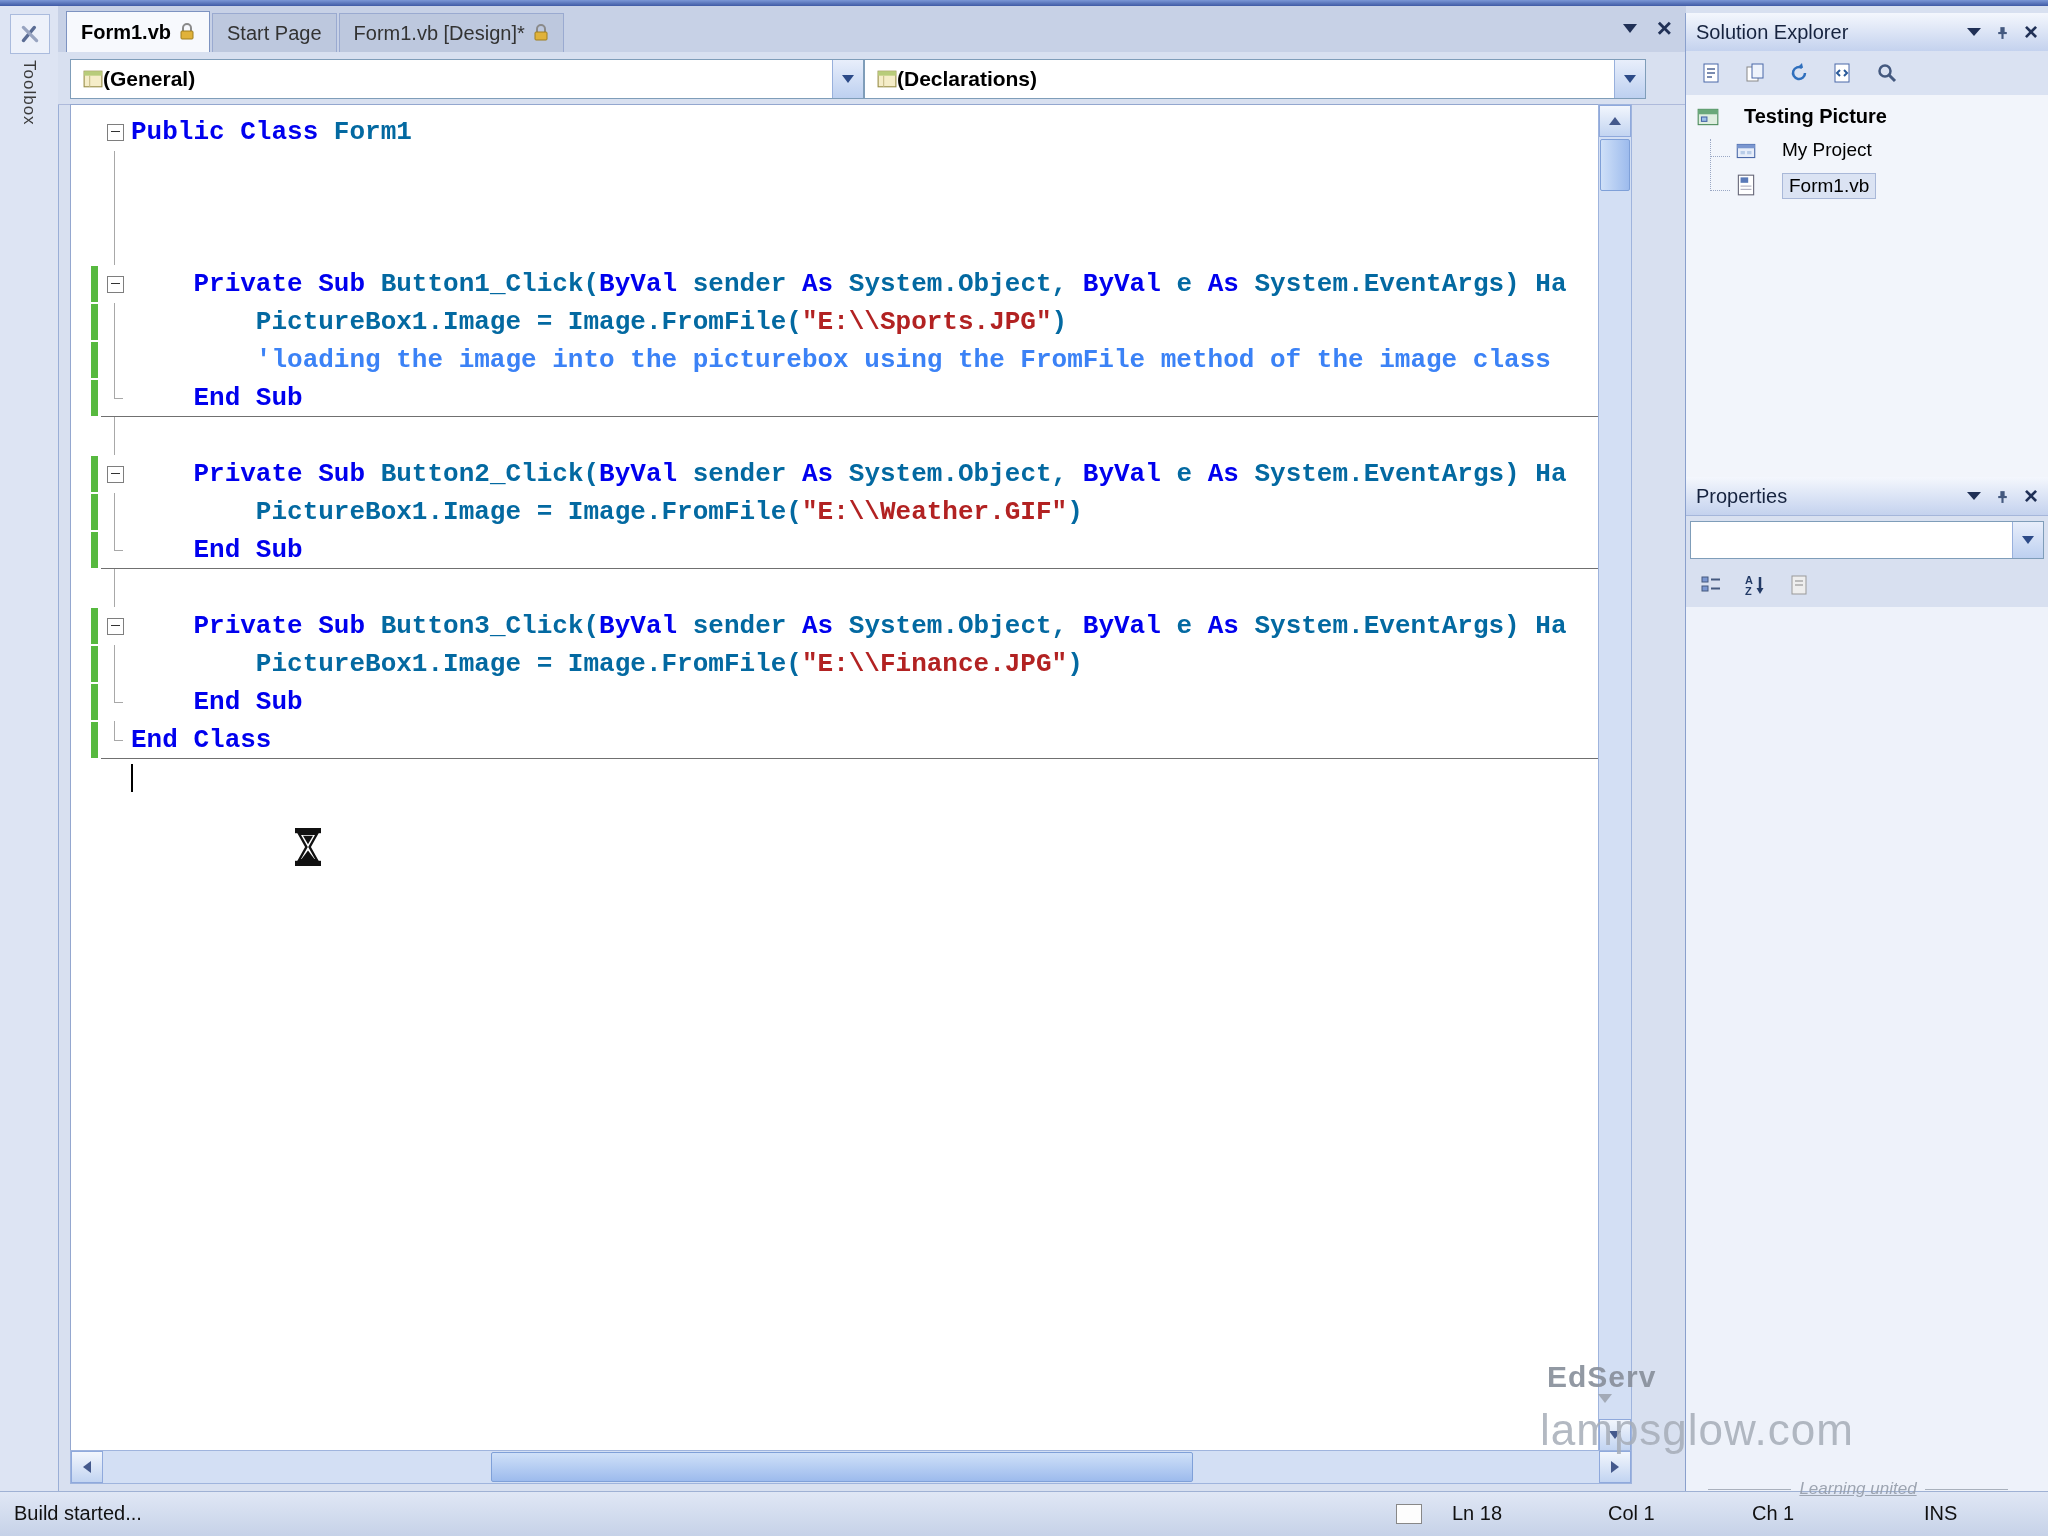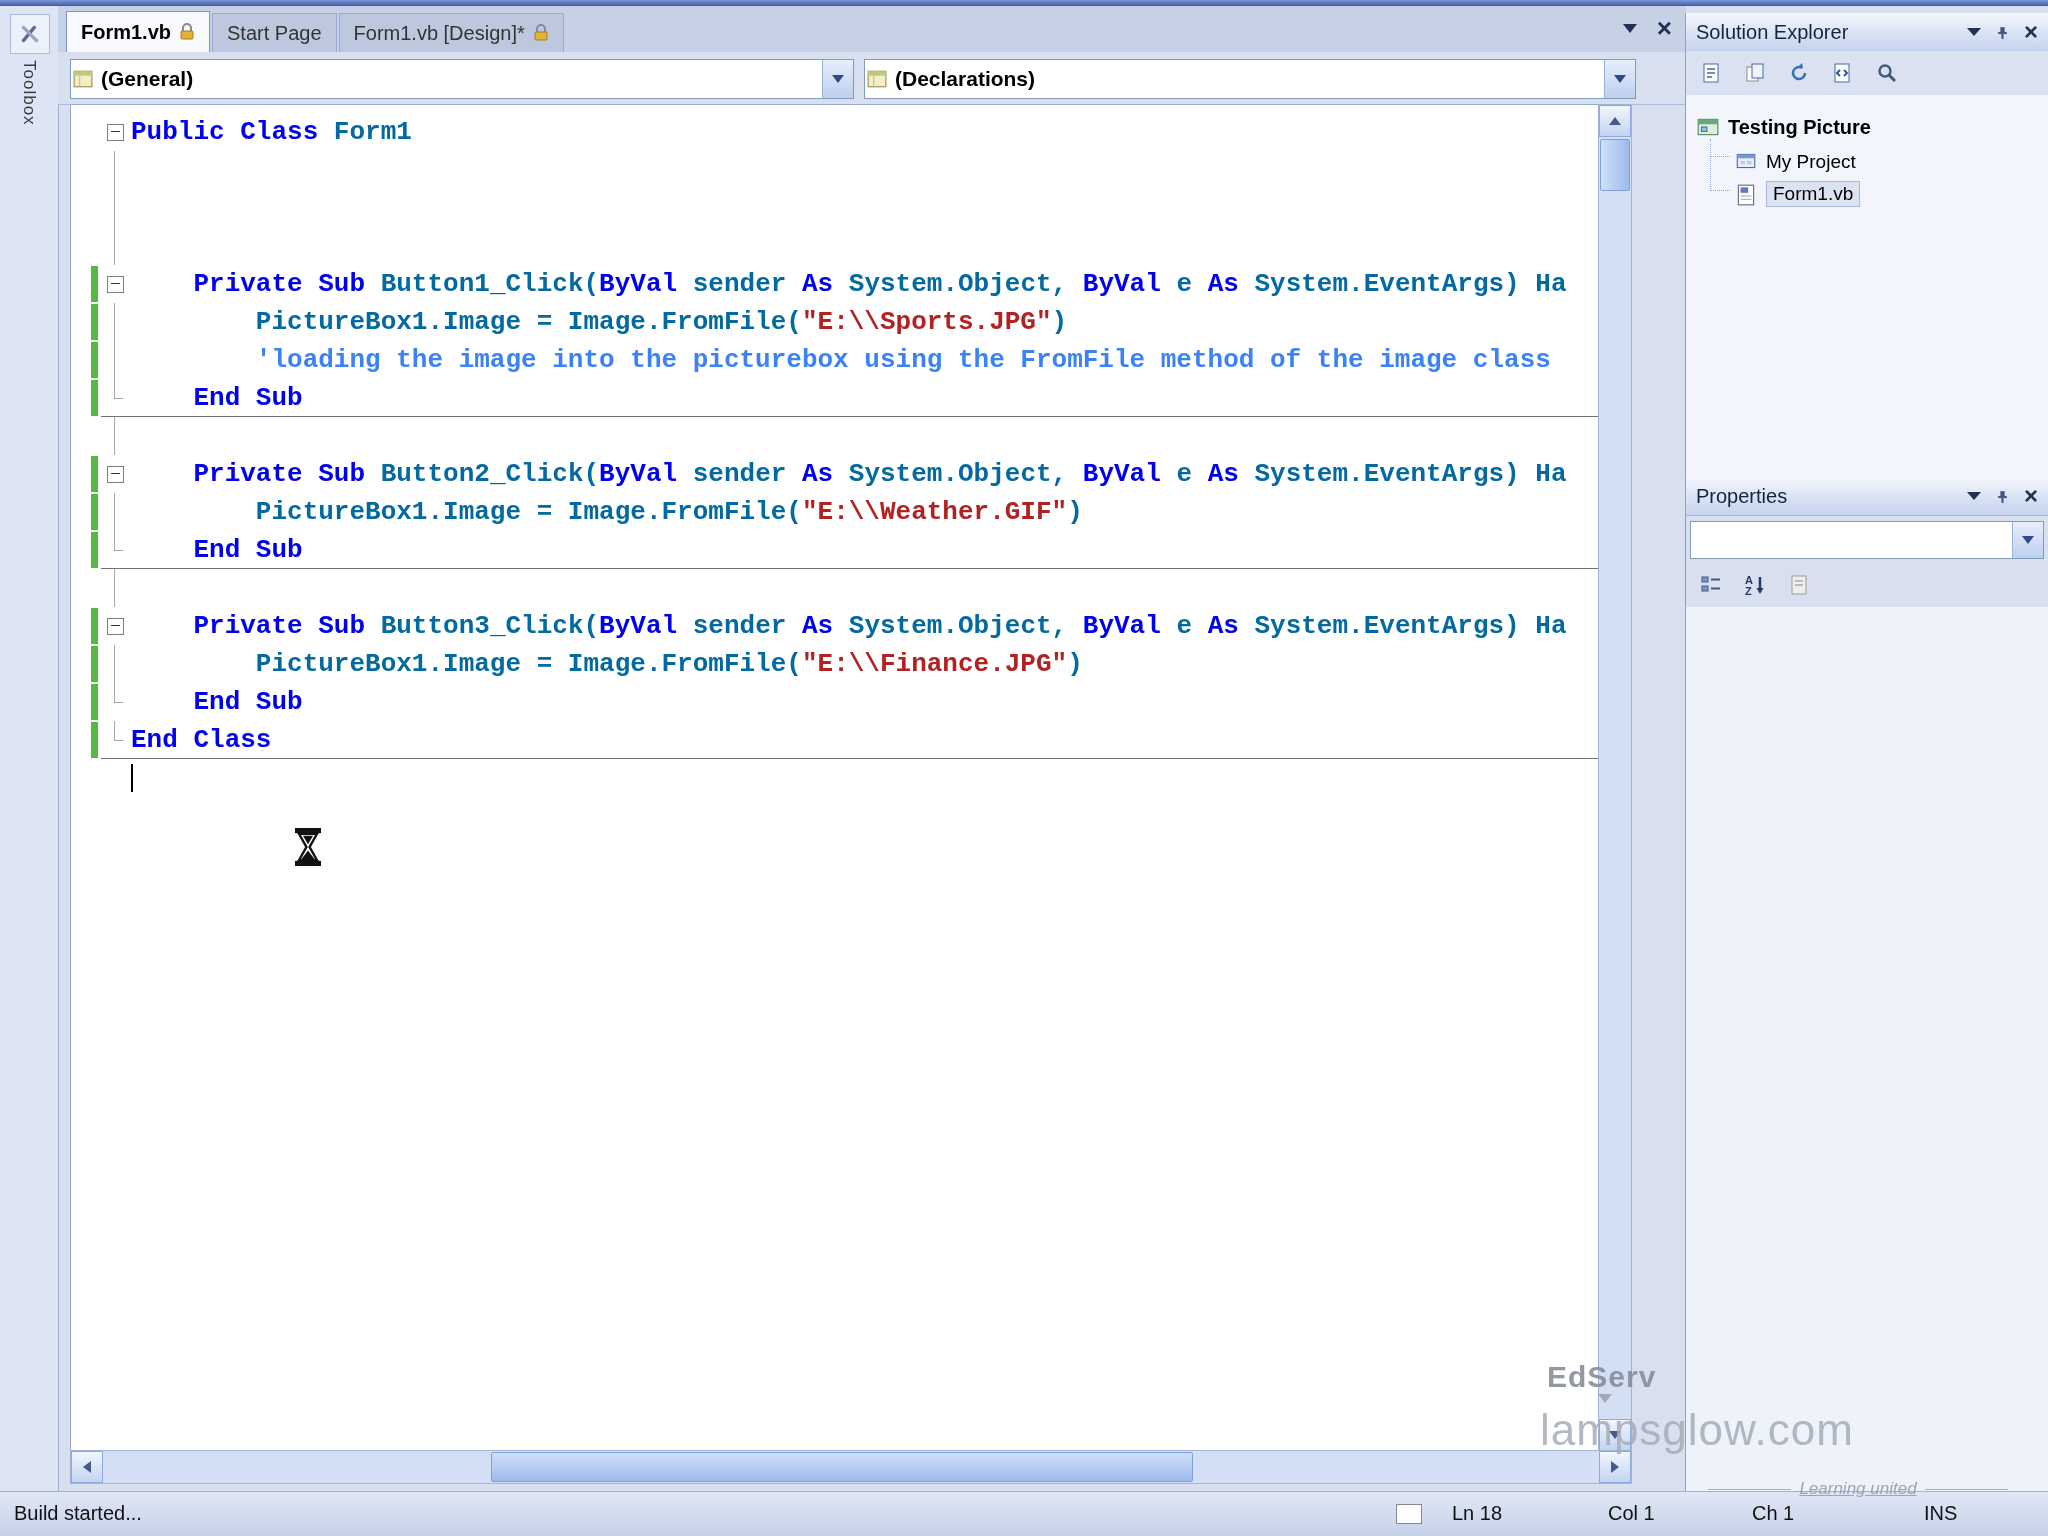--- a/index.html
+++ b/index.html
@@ -13,21 +13,21 @@
   
   .editor-region{position:absolute;left:58px;top:6px;width:1628px;bottom:44px}
   .tab-bar{position:absolute;left:0;top:0;right:0;height:46px;background:#c7d1e6;border-bottom:1px solid #9aabd2;display:flex;align-items:flex-end;padding-left:8px}
   .tab{height:38px;display:flex;align-items:center;gap:8px;padding:0 14px;font-size:20px;color:#333;
        background:#bdc8de;border:1px solid #9aaad0;border-bottom:none;margin-right:2px;cursor:default}
   .tab.active{background:#f7f9fd;border-color:#7d93c1;font-weight:bold;color:#000;height:40px}
   .tab-bar-buttons{position:absolute;right:14px;top:12px;display:flex;gap:20px;align-items:center}
   .tri-down-sm{width:0;height:0;border-left:7px solid transparent;border-right:7px solid transparent;border-top:9px solid #203056}
   .x-glyph{font-size:26px;font-weight:bold;color:#203056;line-height:20px}
   .combo-row{position:absolute;left:0;top:46px;right:0;height:52px;background:#d8e0f0;border-bottom:1px solid #aebadb}
-  .combo{position:absolute;top:7px;height:38px;background:#fff;border:1px solid #7f9db9;display:flex;align-items:center;gap:8px;padding-left:2px}
+  .combo{position:absolute;top:7px;height:38px;background:#fff;border:1px solid #7f9db9;display:flex;align-items:center;gap:0;padding-left:12px}
   .combo.general{left:12px;width:780px}
   .combo.decl{left:806px;width:768px}
   .combo-label{font-size:21px;font-weight:bold;color:#000;flex:1;white-space:nowrap;overflow:hidden}
   .combo-arrow{width:30px;height:100%;border-left:1px solid #98b0dc;background:linear-gradient(#e8eefb,#bdd0f0);display:flex;align-items:center;justify-content:center}
   .combo-arrow .tri{width:0;height:0;border-left:6px solid transparent;border-right:6px solid transparent;border-top:8px solid #2c4a88}
   
   .code-wrap{position:absolute;left:12px;top:98px;width:1528px;bottom:40px;background:#fff;border:1px solid #94a7cf;overflow:hidden}
   #code-lines{position:absolute;left:0;top:8px;right:0}
   .code-line{position:relative;height:38px}
   .code-text{position:absolute;left:60px;top:0;white-space:pre;line-height:38px;
@@ -62,21 +62,21 @@
   .right-panel{position:absolute;right:0;top:13px;width:362px;bottom:44px;background:#d8e0f0;border-left:1px solid #8aa0cc}
   .panel-title{height:38px;background:linear-gradient(#f4f7fd,#c4d2ee);border-bottom:1px solid #a5b6da;
                display:flex;align-items:center;padding:0 10px;font-size:20px;color:#16233f}
   .panel-title .title-text{flex:1}
   .title-btns{display:flex;gap:14px;align-items:center}
   .se-section{position:absolute;left:0;top:0;right:0;height:464px}
   .se-toolbar{position:absolute;left:0;top:38px;right:0;height:44px;background:#dae2f2;border-bottom:1px solid #b4c1de;
               display:flex;align-items:center;gap:10px;padding:0 8px}
   .tool-btn{width:32px;height:32px;display:flex;align-items:center;justify-content:center;border:1px solid transparent}
   .se-tree{position:absolute;left:0;top:82px;right:0;bottom:0;background:#f2f5fb;padding:10px 0 0 10px;font-size:19px}
-  .tree-item{display:flex;align-items:flex-end;gap:8px;height:34px;white-space:nowrap}
+  .tree-item{display:flex;align-items:flex-start;gap:24px;height:34px;white-space:nowrap}
   .tree-item.root{font-weight:bold;font-size:20px}
   .tree-children{position:relative;padding-left:38px}
   .tree-children::before{content:"";position:absolute;left:14px;top:0;bottom:16px;border-left:1px dotted #9aa7c4}
   .tree-children .tree-item{position:relative}
   .tree-children .tree-item::before{content:"";position:absolute;left:-24px;top:50%;width:20px;border-top:1px dotted #9aa7c4}
   .tree-label.selected{background:#dbe3f3;border:1px solid #a9b8d8;padding:1px 6px}
   .props-section{position:absolute;left:0;top:464px;right:0;bottom:0}
   .pcombo{position:absolute;left:4px;right:4px;top:44px;height:36px;background:#fff;border:1px solid #7f9db9;display:flex}
   .pcombo .fill{flex:1}
   .props-toolbar{position:absolute;left:0;top:86px;right:0;height:44px;display:flex;align-items:center;gap:10px;padding:0 8px;border-bottom:1px solid #c2cde4}

